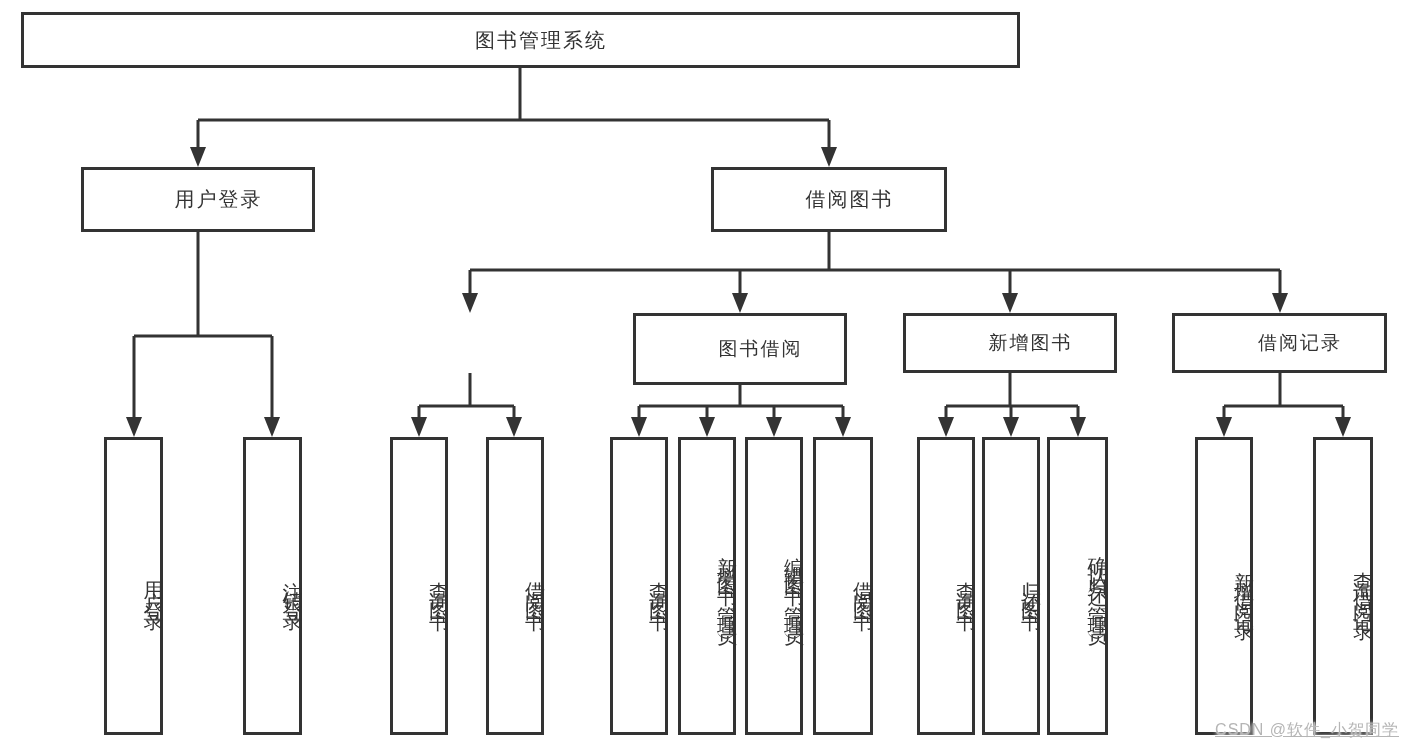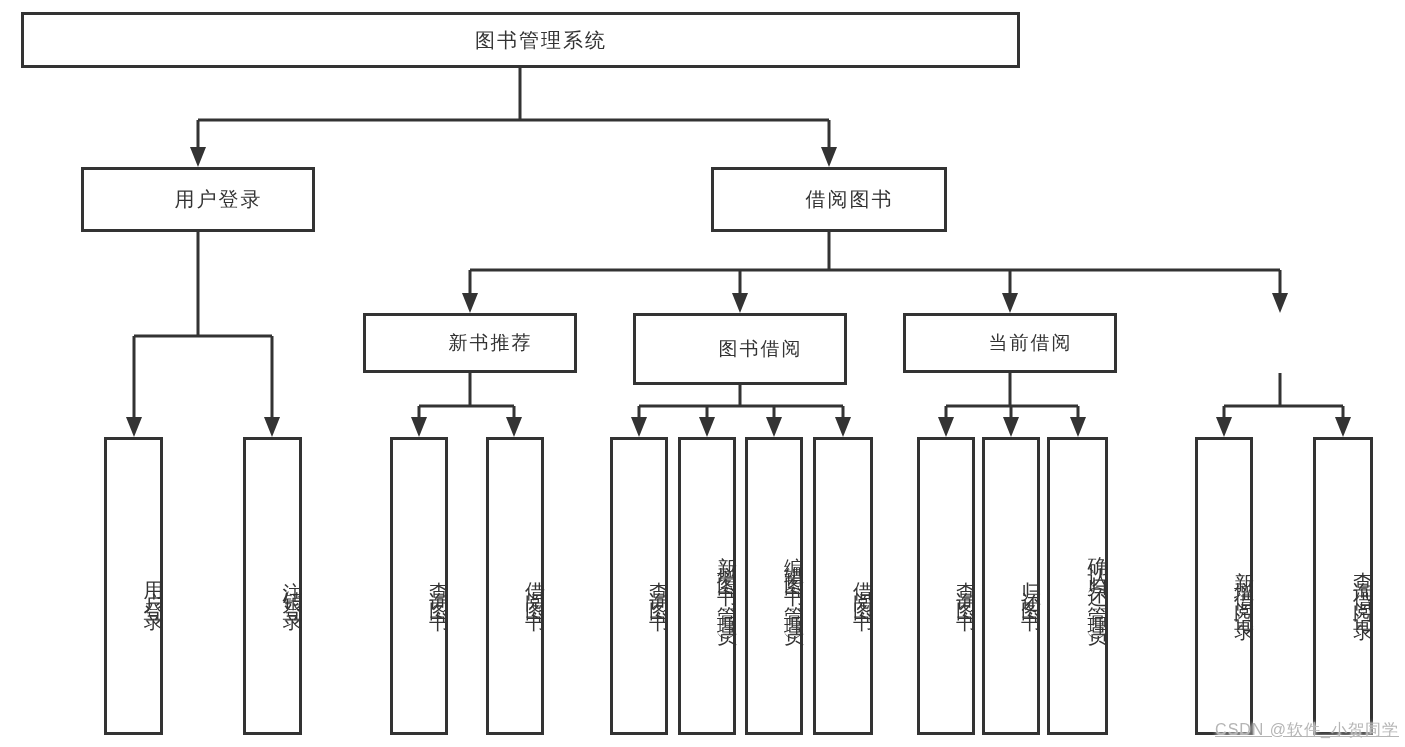--- a/index.html
+++ b/index.html
@@ -118,28 +118,28 @@
     <span>图书管理系统</span>
   </div>
 
   <div class="box h" style="left:81px;top:167px;width:234px;height:65px">
     <span>用户登录</span>
   </div>
   <div class="box h" style="left:711px;top:167px;width:236px;height:65px">
     <span>借阅图书</span>
   </div>
 
-  <div class="box h lvl3" style="left:363px;top:313px;width:214px;height:60px">
-    <span>新书推荐</span>
-  </div>
   <div class="box h lvl3" style="left:633px;top:313px;width:214px;height:72px">
     <span>图书借阅</span>
   </div>
   <div class="box h lvl3" style="left:903px;top:313px;width:214px;height:60px">
-    <span>当前借阅</span>
+    <span>新增图书</span>
+  </div>
+  <div class="box h lvl3" style="left:1172px;top:313px;width:215px;height:60px">
+    <span>借阅记录</span>
   </div>
 
   <div class="box v" style="left:104px;width:59px">
     <span>用户登录</span>
   </div>
   <div class="box v" style="left:243px;width:59px">
     <span>注销登录</span>
   </div>
 
   <div class="box v" style="left:390px;width:58px">

